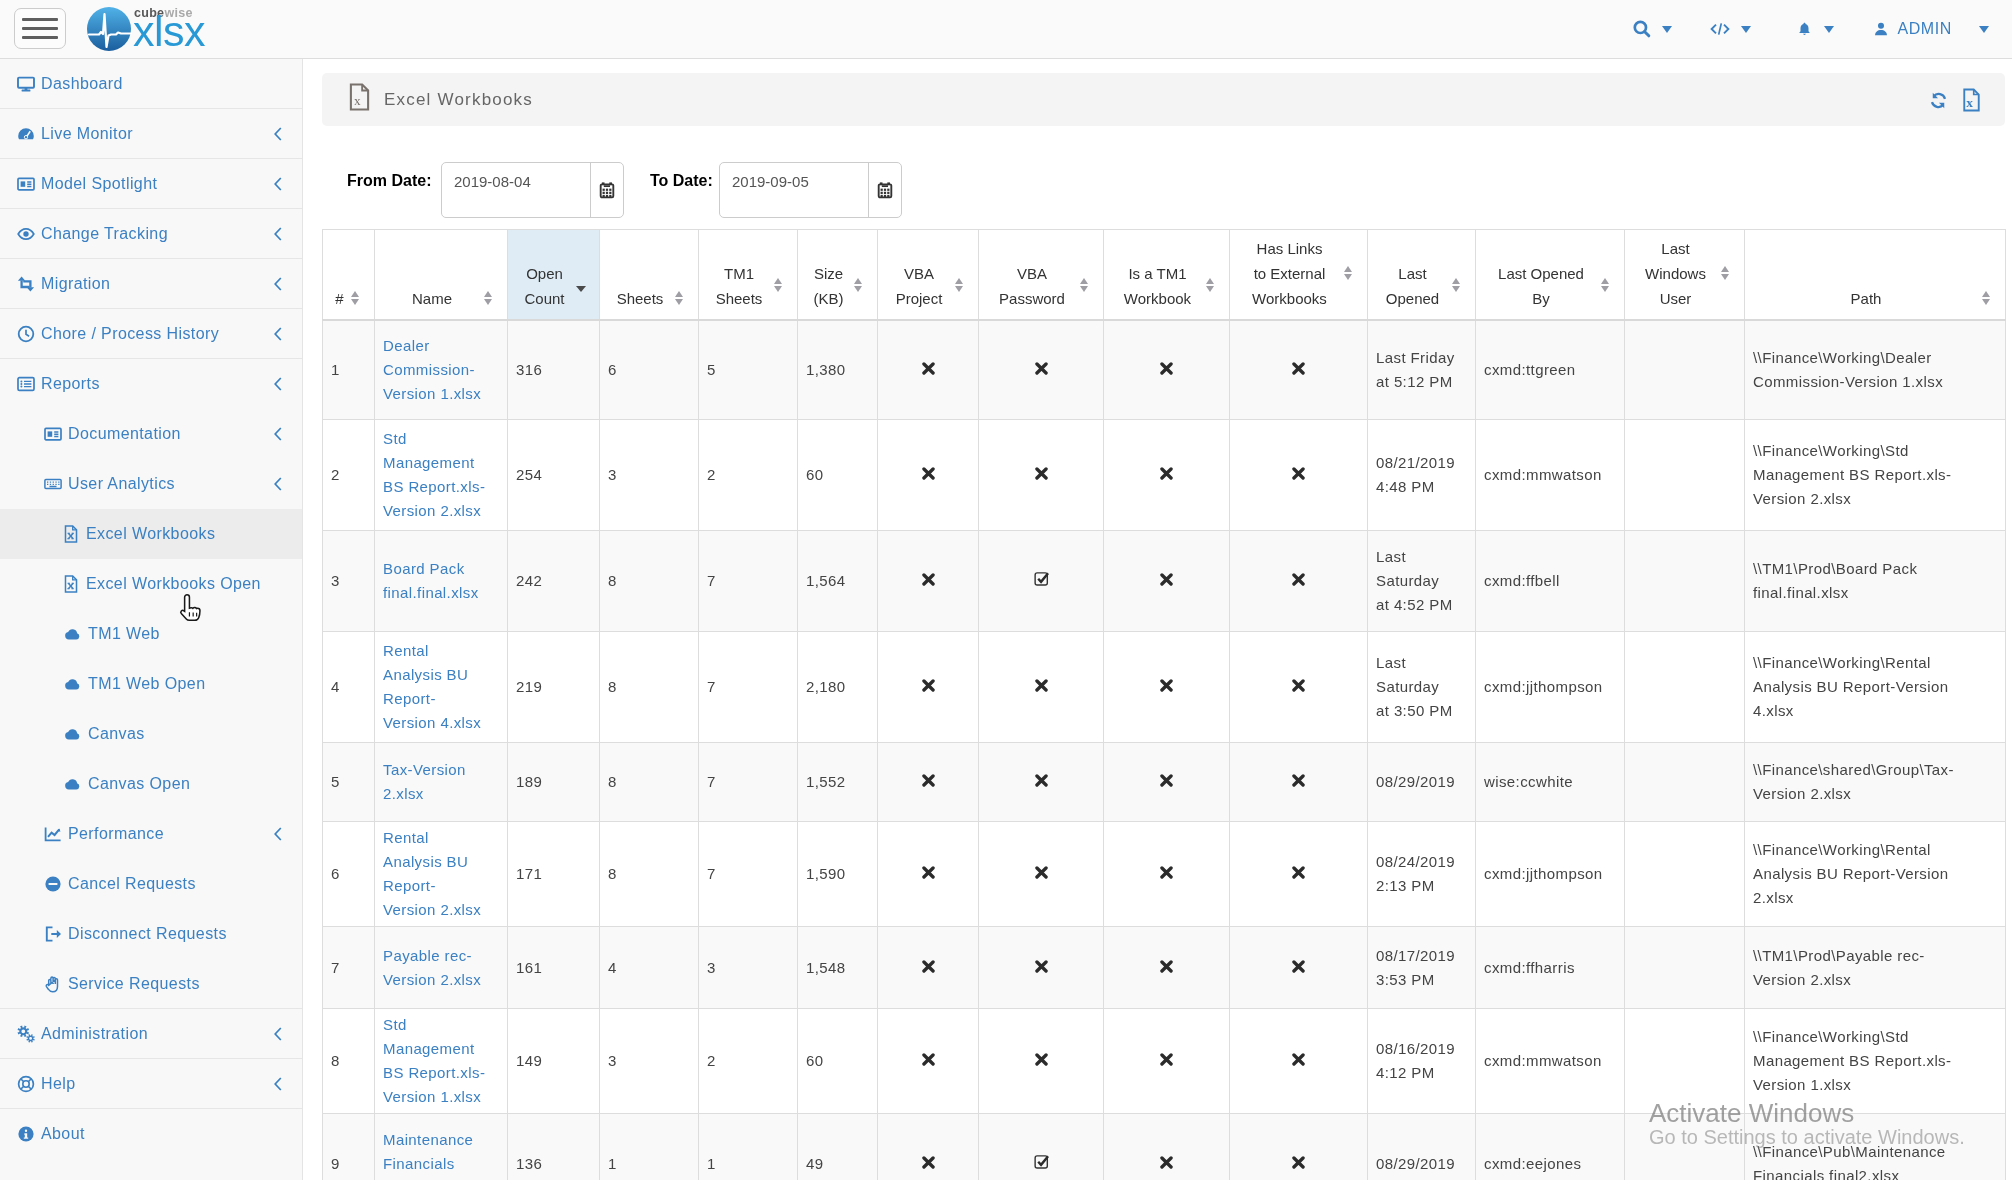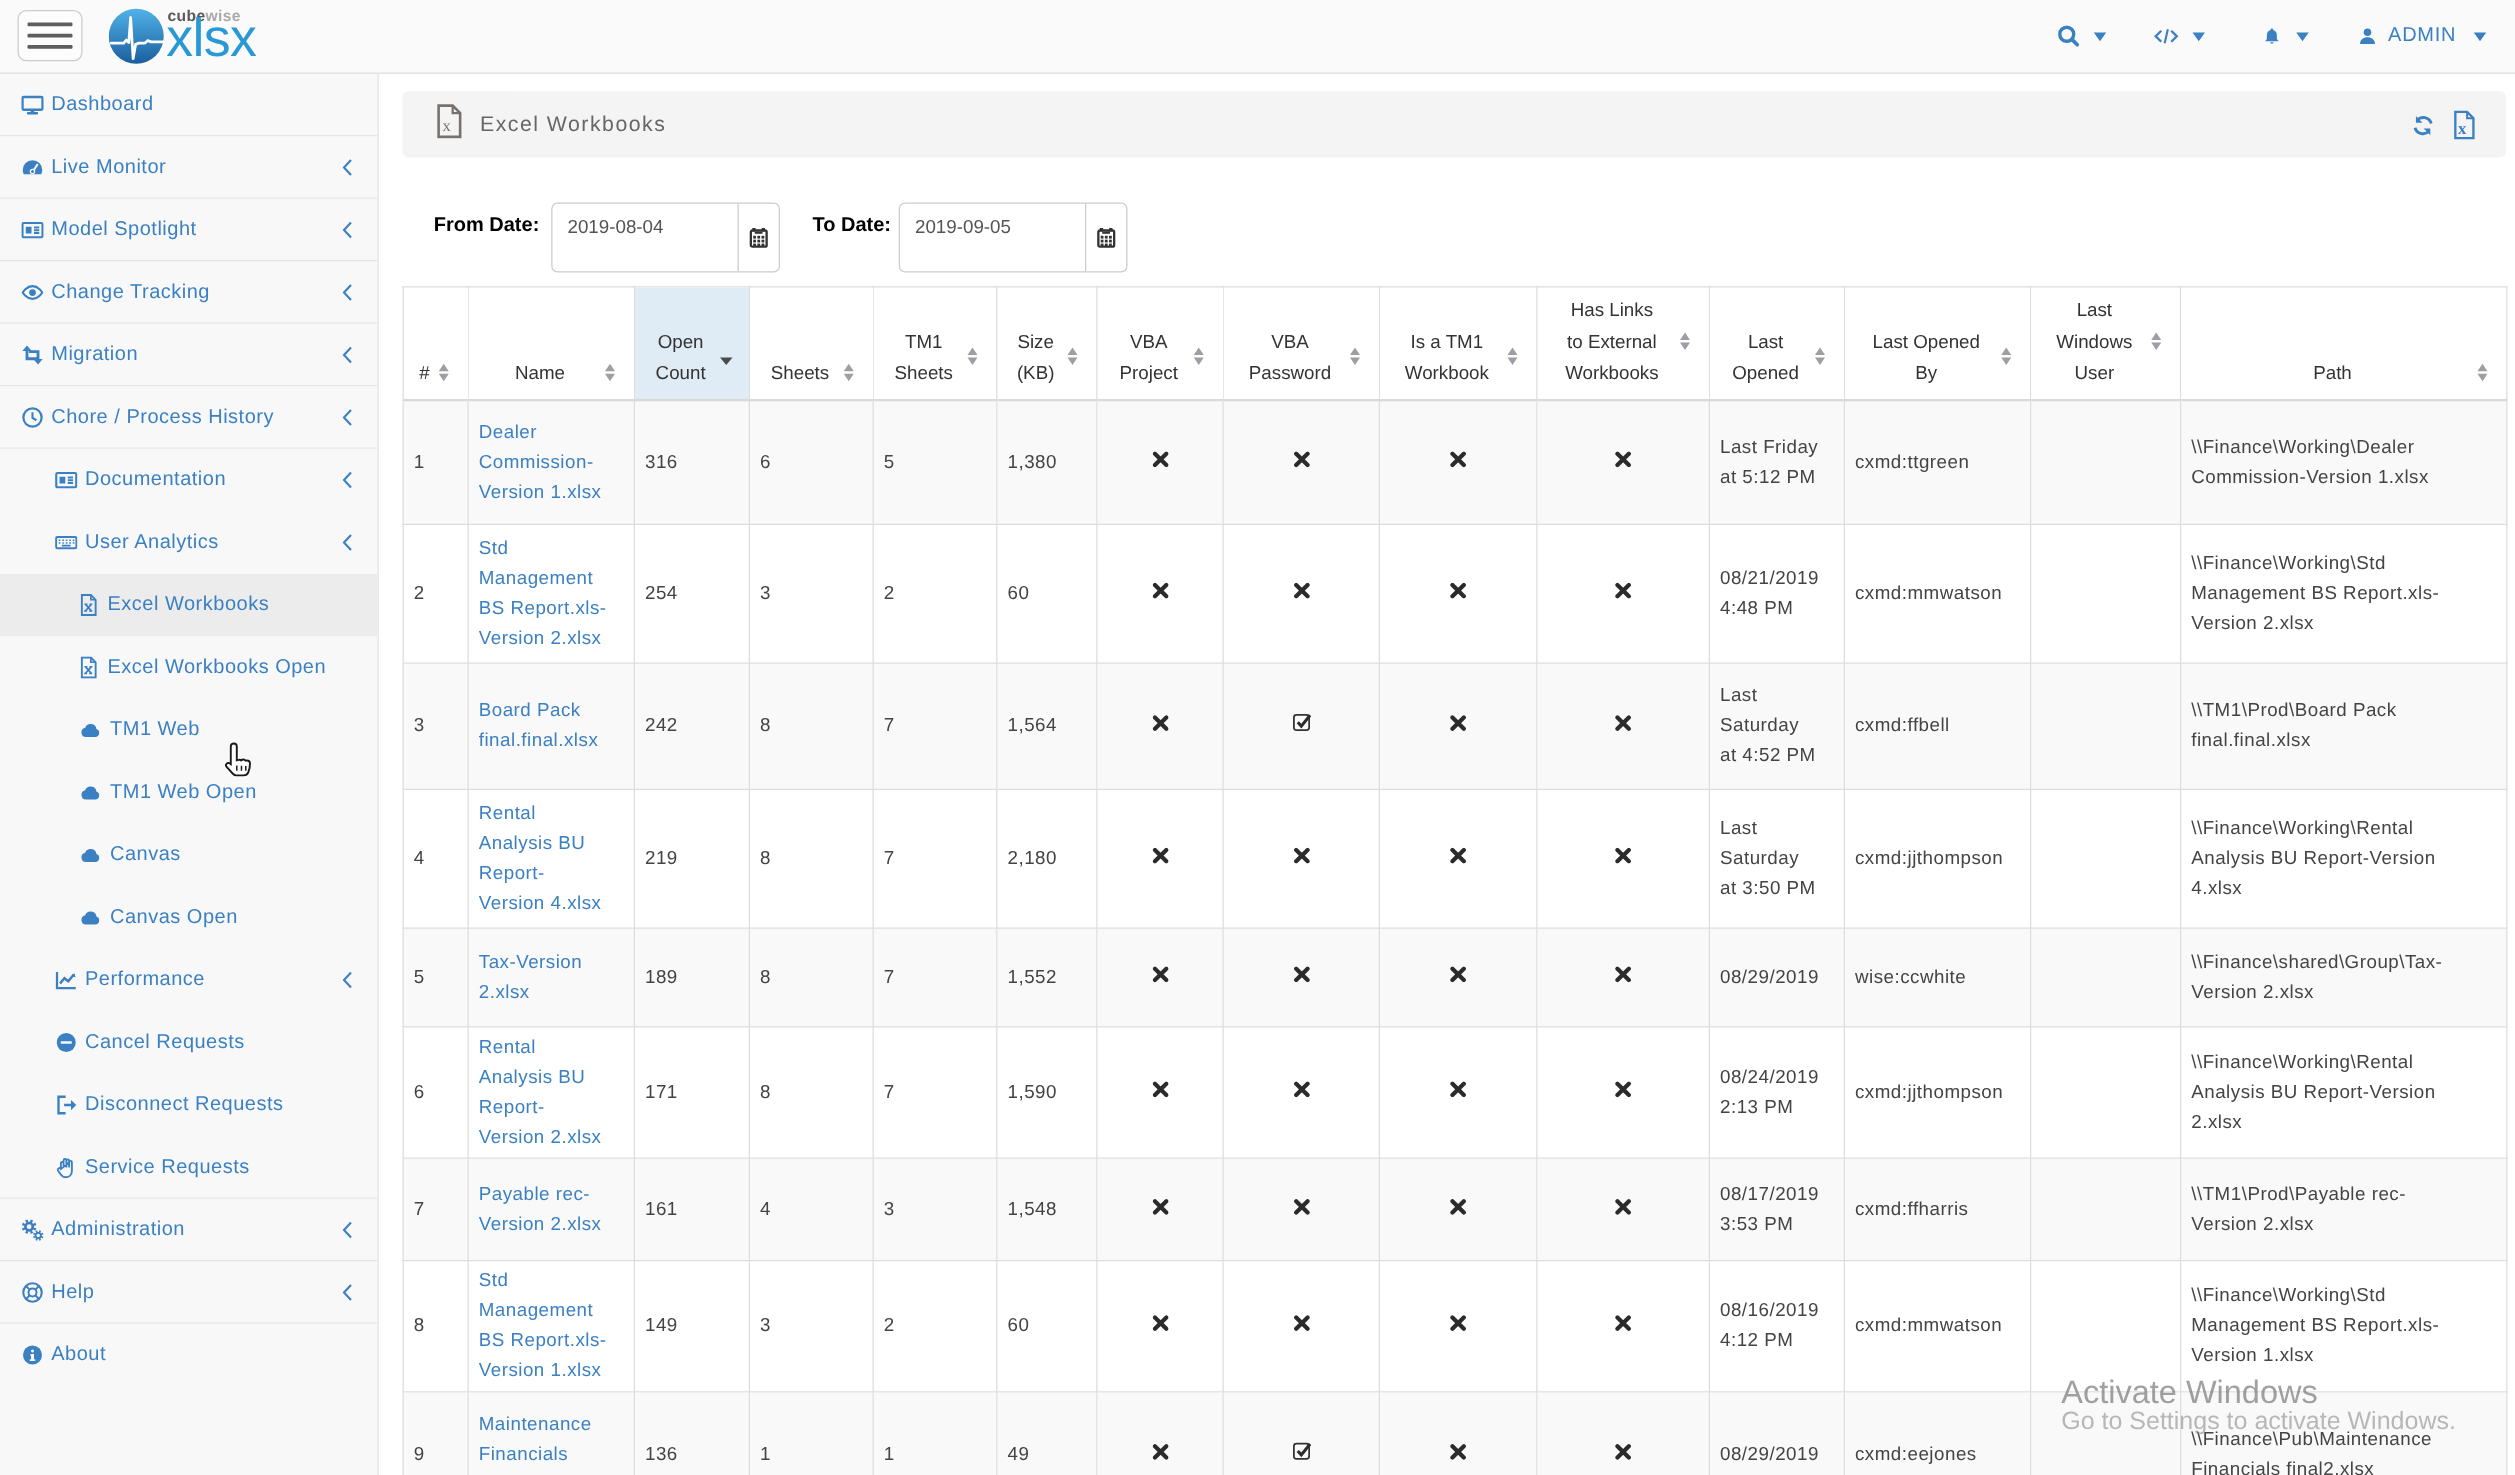--- a/index.html
+++ b/index.html
@@ -236,21 +236,21 @@
 <div class="nitem" style="margin-left:46px">
         <svg width="15" height="16" style="margin-right:12px">
           <use href="#i-bell"></use>
         </svg>
         <span class="caret"></span>
       </div>
 <div class="nitem" style="margin-left:39px;margin-right:23px">
         <svg width="16" height="16" style="margin-right:8px">
           <use href="#i-user"></use>
         </svg>
-        <span style="font-size:16px;letter-spacing:.6px;margin-right:14px">ADMIN</span>
+        <span style="font-size:16px;letter-spacing:.6px;margin-right:27px">ADMIN</span>
         <span class="caret"></span>
       </div>
 </div>
 </div>
 <div class="sidebar">
 <div class="mi L1 sep">
       <svg class="ic" width="18" height="18">
         <use href="#i-monitor"></use>
       </svg>
       <span class="txt">Dashboard</span>
@@ -289,20 +289,29 @@
       <span class="txt">Migration</span>
       <svg class="chev" width="10" height="16">
         <use href="#i-chev"></use>
       </svg>
     </div>
 <div class="mi L1 sep">
       <svg class="ic" width="18" height="18">
         <use href="#i-clock"></use>
       </svg>
       <span class="txt">Chore / Process History</span>
+      <svg class="chev" width="10" height="16">
+        <use href="#i-chev"></use>
+      </svg>
+    </div>
+<div class="mi L1">
+      <svg class="ic" width="18" height="18">
+        <use href="#i-listalt"></use>
+      </svg>
+      <span class="txt">Reports</span>
       <svg class="chev" width="10" height="16">
         <use href="#i-chev"></use>
       </svg>
     </div>
 <div class="mi L2">
       <svg class="ic" width="18" height="18">
         <use href="#i-news"></use>
       </svg>
       <span class="txt">Documentation</span>
       <svg class="chev" width="10" height="16">

